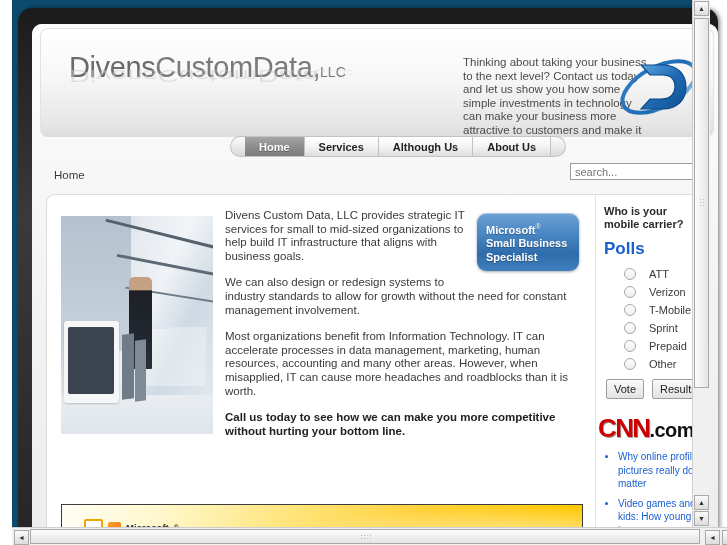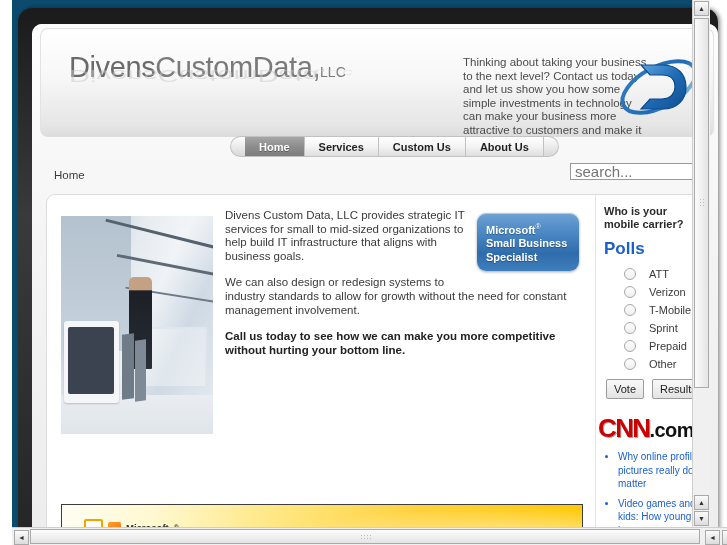--- a/index.html
+++ b/index.html
@@ -145,21 +145,21 @@
     font-size: 11.5px;
     color: #3c3c3c;
   }
   #search {
     position: absolute;
     right: 14px; top: 5px;
     width: 134px; height: 17px;
     border: 1px solid #9a9a9a;
     background: #ffffff;
     font-family: "Liberation Sans", sans-serif;
-    font-size: 15px;
+    font-size: 11px;
     color: #555;
     padding: 0 4px;
     box-sizing: border-box;
   }
 
   
   #card {
     position: absolute;
     left: 14px; top: 170px;
     width: 658px; height: 344px;
@@ -481,21 +481,21 @@
             </g>
             <path d="M26 24 h22 c15 0 23 10 23 22 c0 13 -9 22 -23 22 h-22 l9 -10 h12 c9 0 13 -6 13 -12 c0 -7 -4 -12 -13 -12 h-12 z" fill="url(#dg)" stroke="#0d4a88" stroke-width="1.2"></path>
           </svg>
 
         </div>
 
         <div id="nav">
           <div class="nav-cap left"></div>
           <div class="nav-item active">Home</div>
           <div class="nav-item">Services</div>
-          <div class="nav-item">Custom Us</div>
+          <div class="nav-item">Although Us</div>
           <div class="nav-item">About Us</div>
           <div class="nav-cap right"></div>
         </div>
 
         <div id="crumbrow">
           <div id="breadcrumb">Home</div>
           <input id="search" type="text" placeholder="search..." style="">
         </div>
 
         <div id="card">
@@ -512,20 +512,21 @@
               <div class="person"></div>
               <div class="panel"></div>
               <div class="panel2"></div>
               <div class="monitor"></div>
             </div>
 
             <div id="msbadge"><span>Microsoft</span><span class="reg">®</span><br><span>Small Business</span><br><span>Specialist</span></div>
 
             <p class="intro">Divens Custom Data, LLC provides strategic IT services for small to mid-sized organizations to help build IT infrastructure that aligns with business goals.</p>
             <p>We can also design or redesign systems to industry standards to allow for growth without the need for constant management involvement.</p>
+            <p>Most organizations benefit from Information Technology. IT can accelerate processes in data management, marketing, human resources, accounting and many other areas. However, when misapplied, IT can cause more headaches and roadblocks than it is worth.</p>
             <p class="bold">Call us today to see how we can make you more competitive without hurting your bottom line.</p>
           </div>
 
           <div id="promo">
             <div class="ms-row">
               <span class="winflag"></span>
               <span class="winflag2"></span>
               <span>Microsoft</span>
                 <span class="reg">®</span>
             </div>

